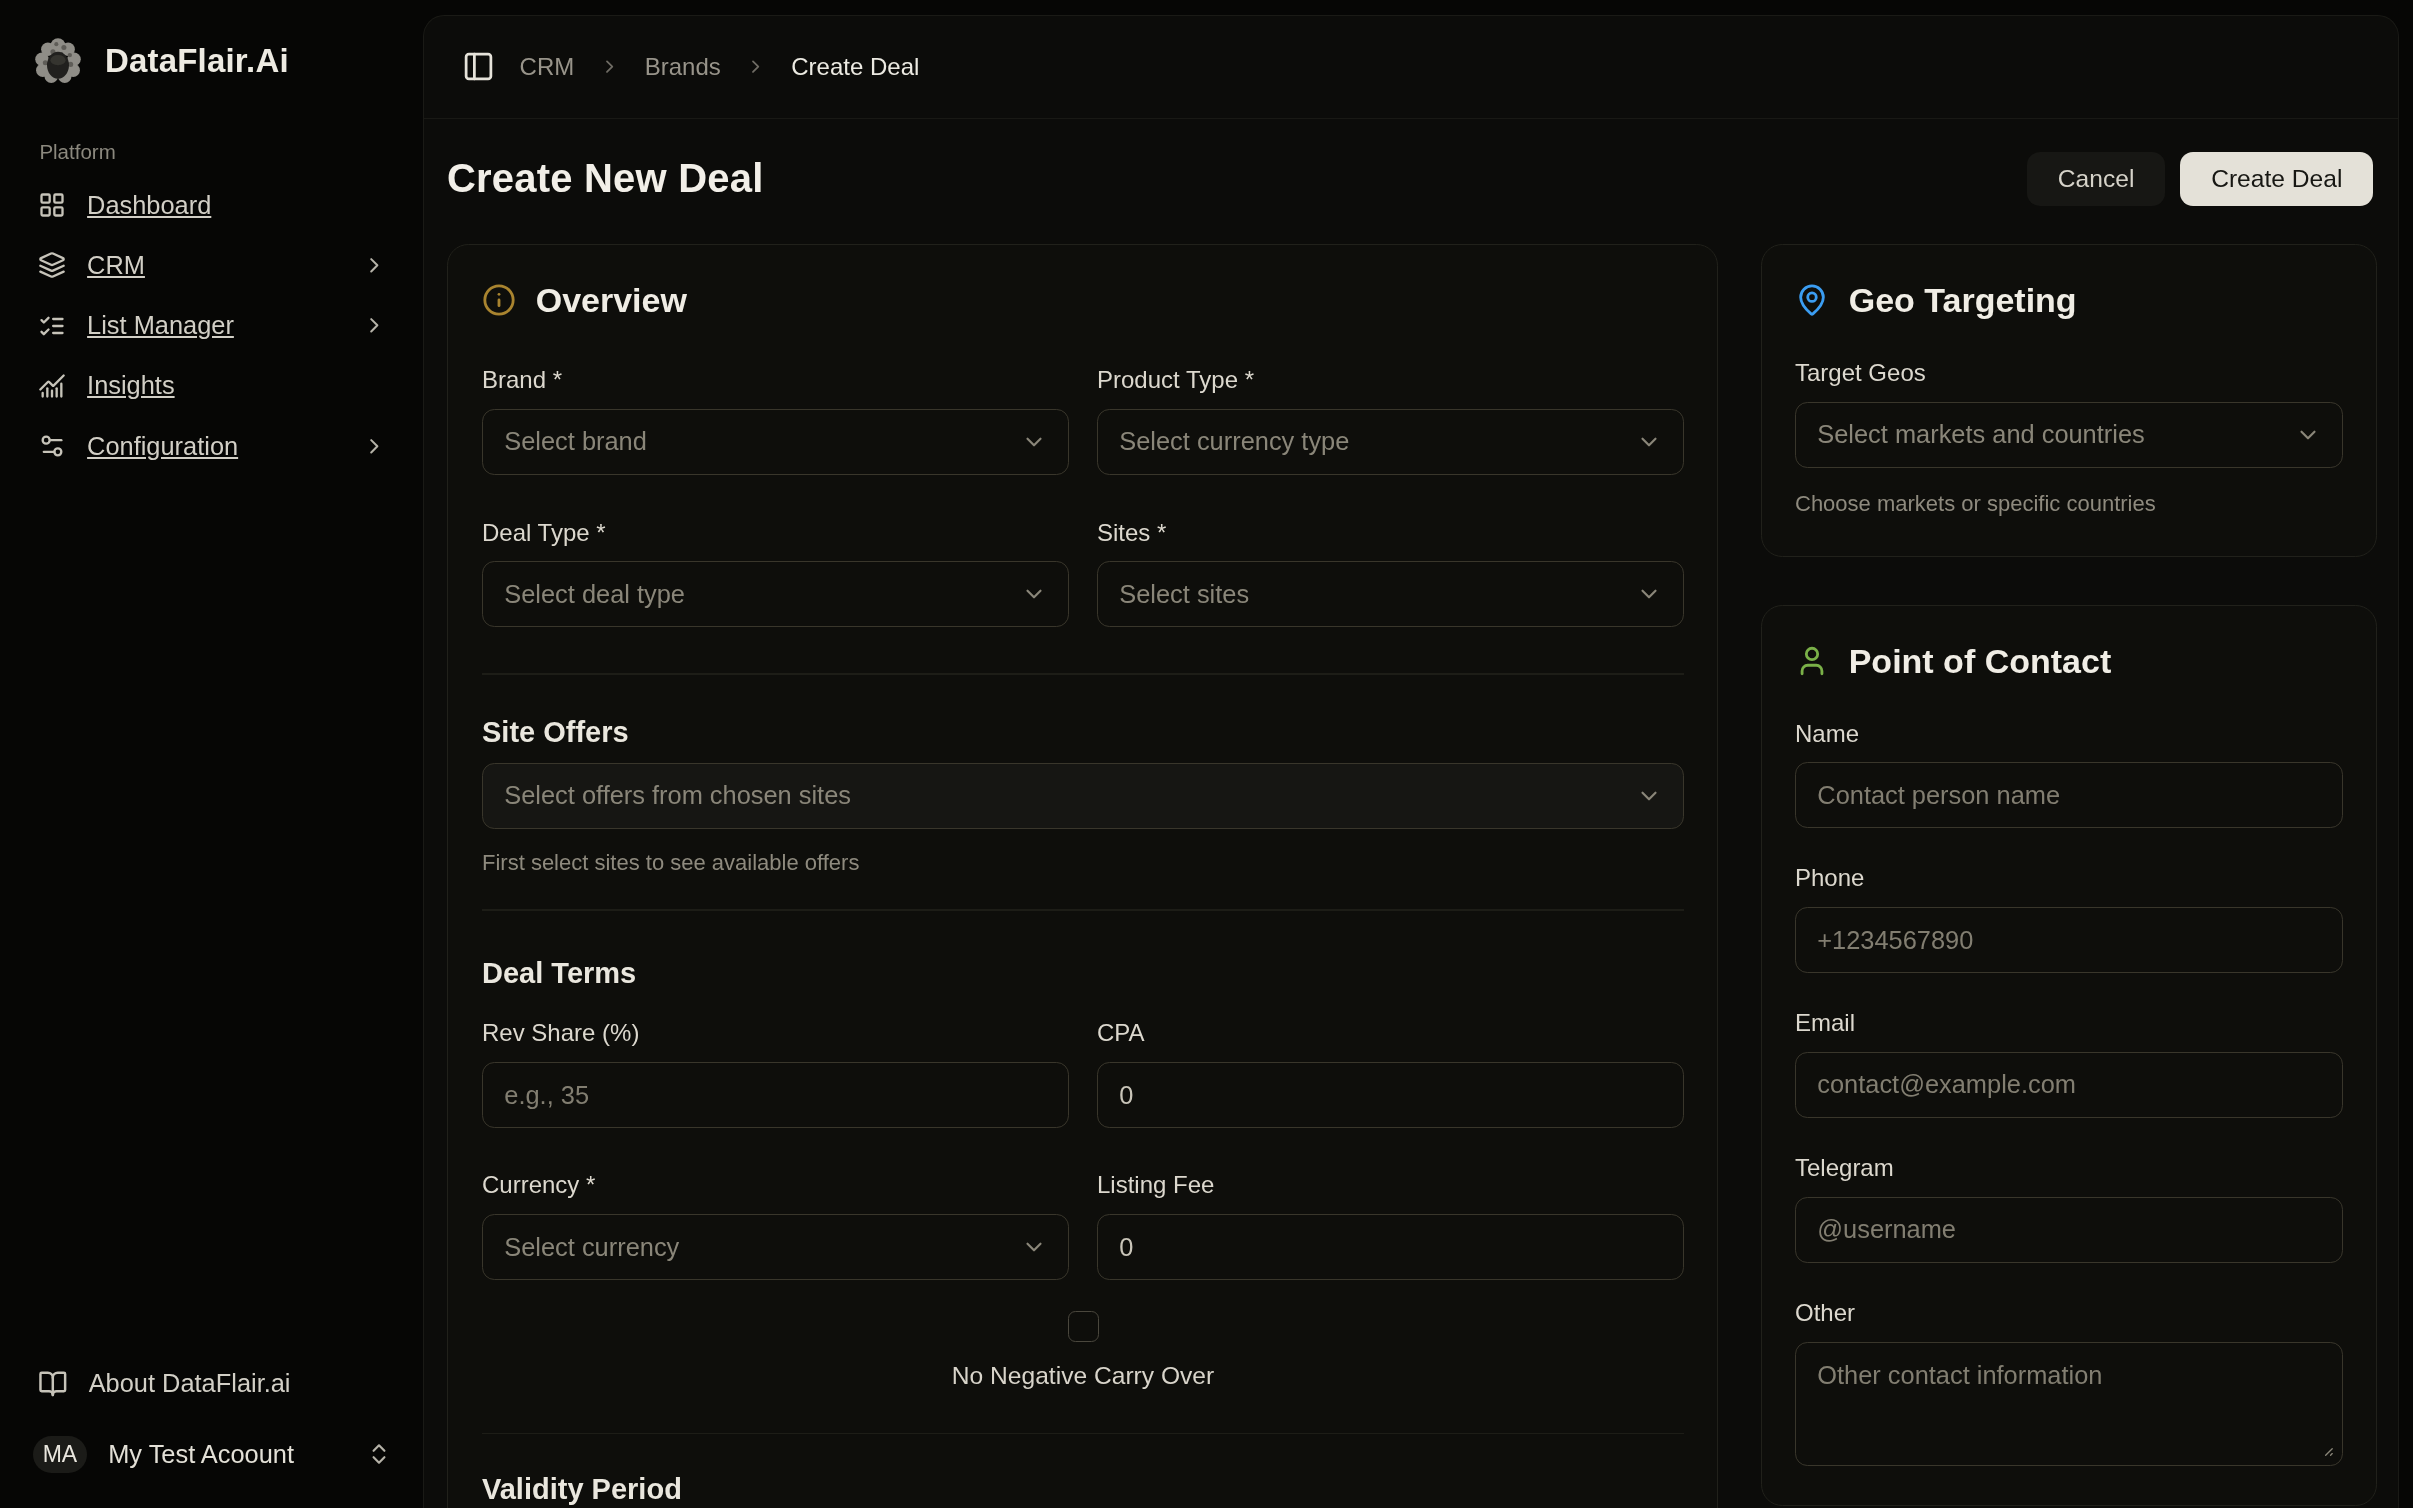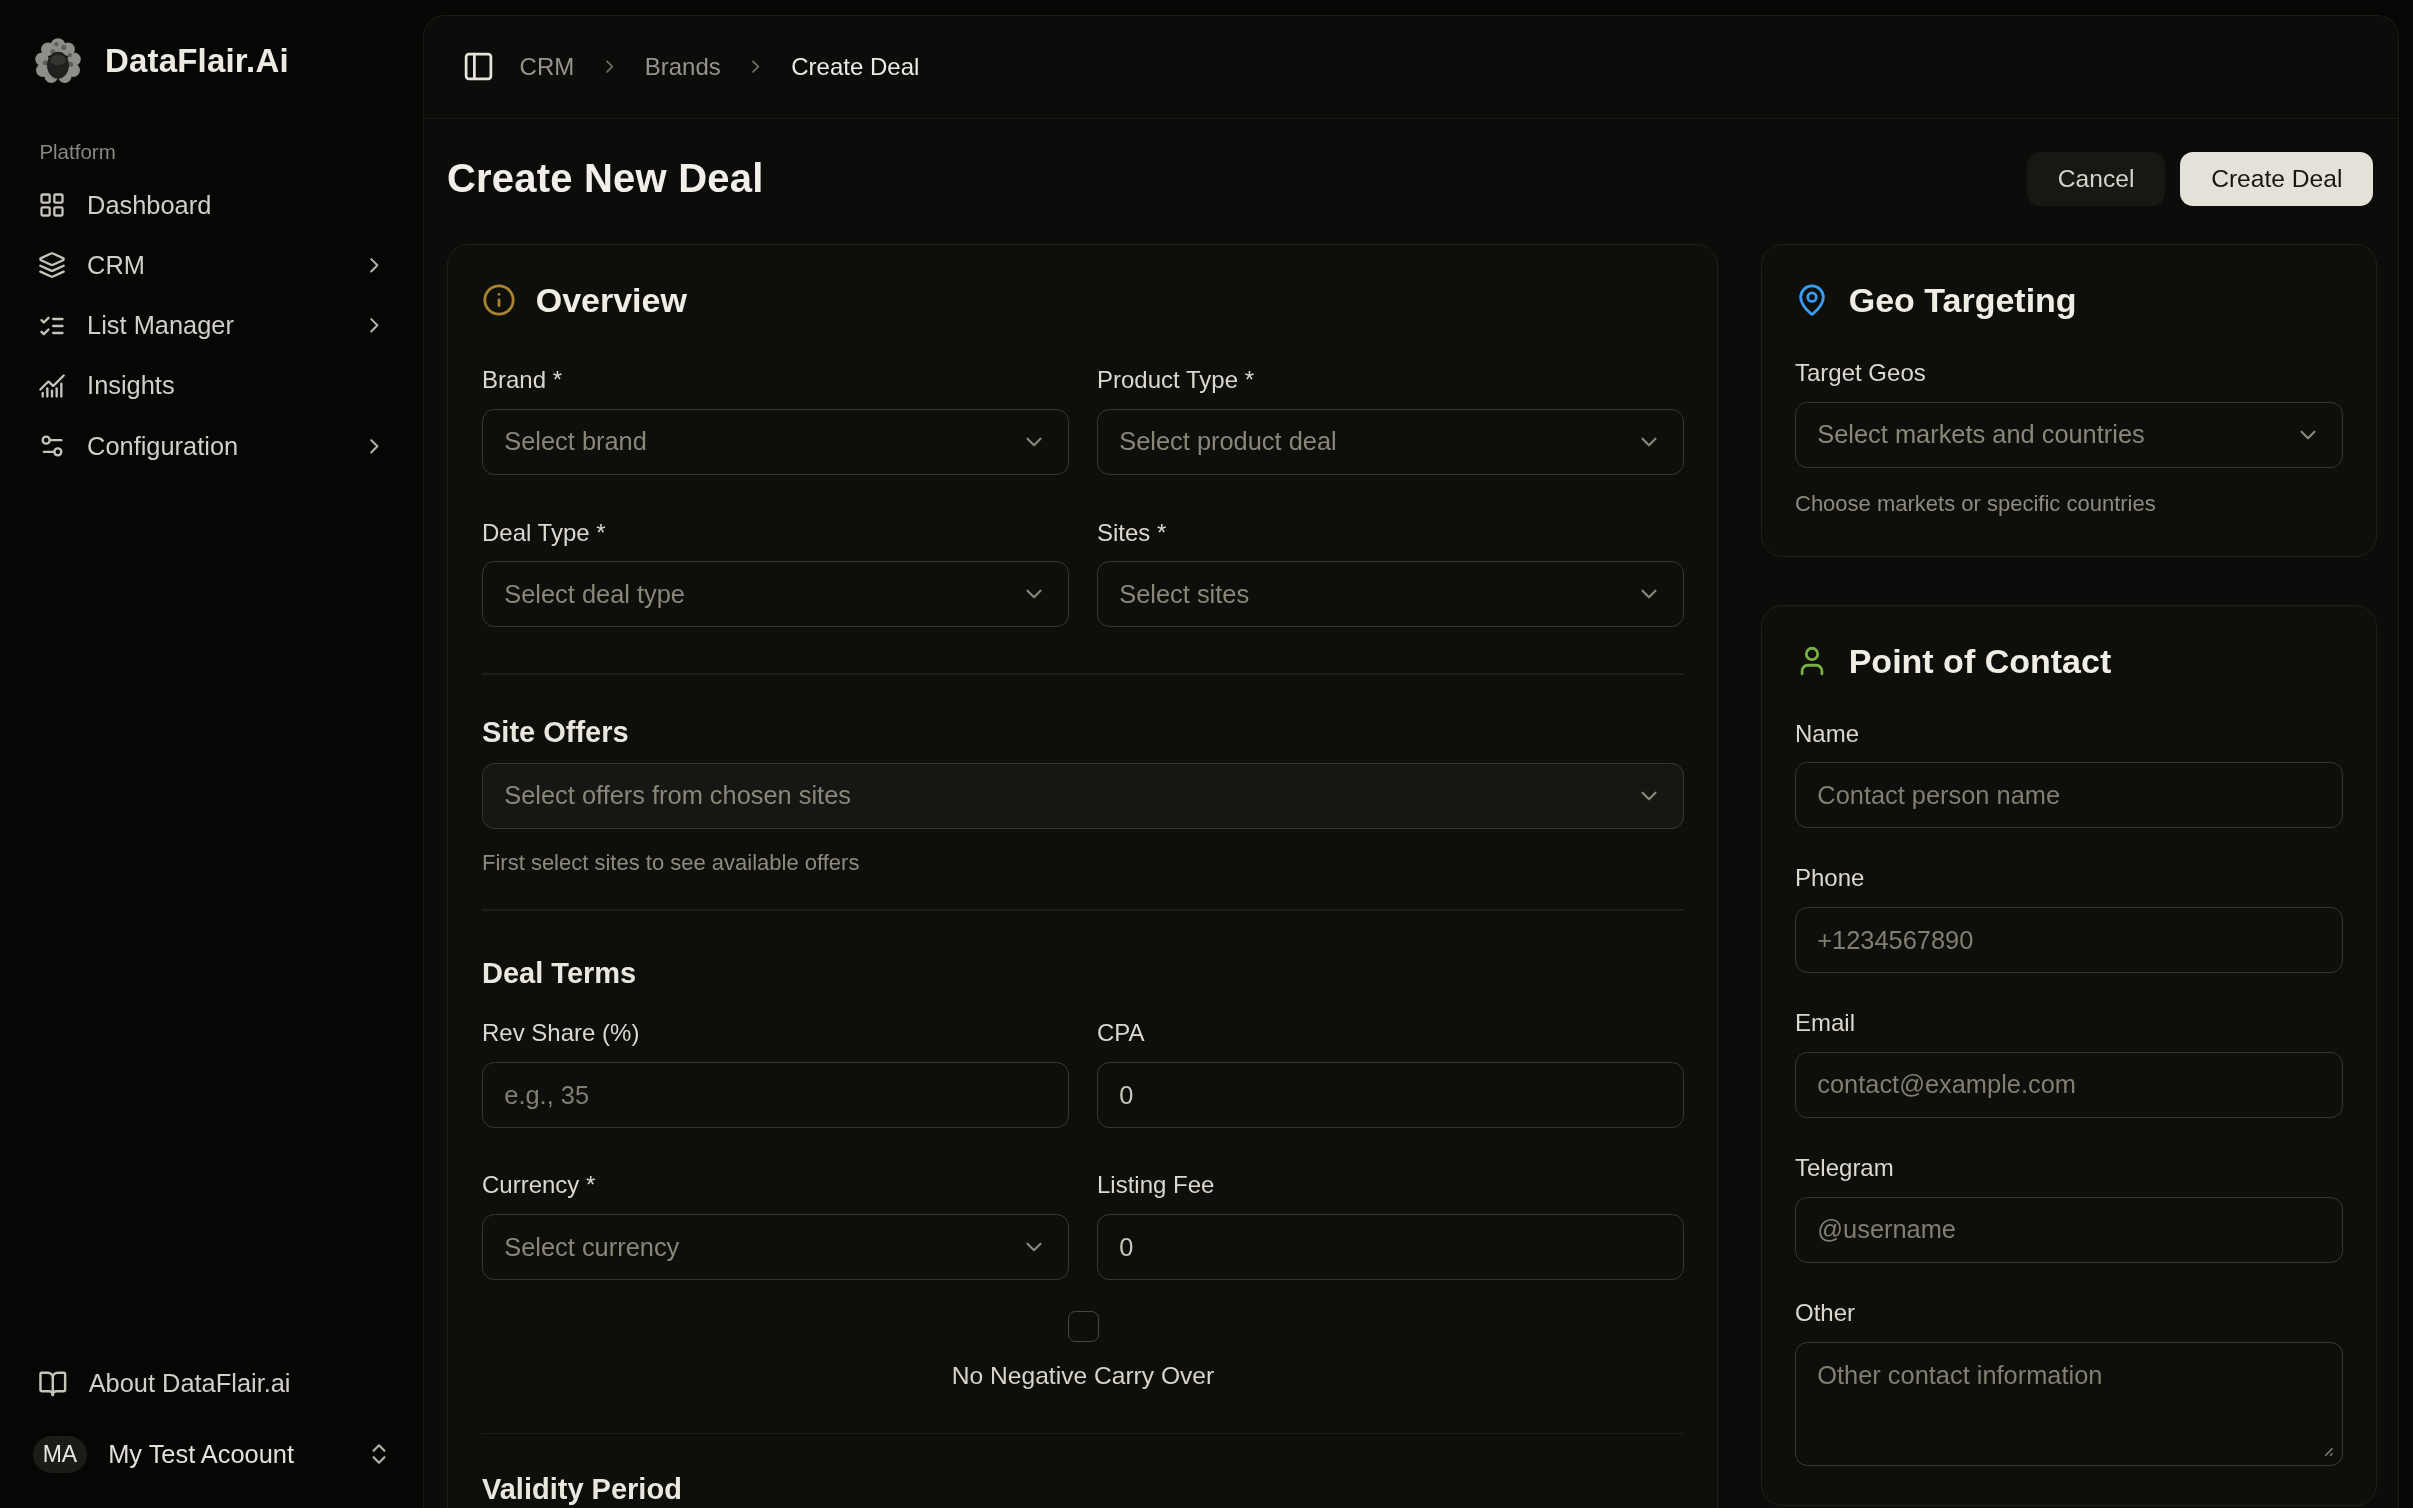--- a/index.html
+++ b/index.html
@@ -20,21 +20,21 @@
     color:#d2cfc6;
   }
   .logo-row { display:flex; align-items:center; gap:19.7px; padding:3.3px 8.2px; }
   .logo-mark { width:54px; height:54px; flex:none; }
   .logo-text { font-size:33px; font-weight:700; color:#edeae2; letter-spacing:0.2px; }
   .section-label { margin:48px 0 16.4px 16.4px; font-size:20.5px; color:#8b887e; }
   .nav { display:flex; flex-direction:column; gap:9.9px; }
   .nav-item {
     display:flex; align-items:center; gap:21.3px;
     padding:10.7px 14.8px; border-radius:11.5px; cursor:pointer;
-    font-size:25.4px; color:#d2cfc6;
+    font-size:25.4px; color:#d2cfc6;text-decoration:underline;
   }
   .nav-item svg.mi { width:28px; height:28px; color:#c6c3b9; flex:none; }
   .nav-chevron { margin-left:auto; width:24.6px; height:24.6px; color:#b5b2a8; flex:none; }
   .sidebar-footer { margin-top:auto; display:flex; flex-direction:column; gap:21.3px; }
   .about-row { display:flex; align-items:center; gap:21.3px; padding:8.2px 14.8px; font-size:25.4px; color:#d2cfc6; border-radius:11.5px; cursor:pointer; }
   .about-row svg { width:29.6px; height:29.6px; color:#c6c3b9; }
   .account-row { display:flex; align-items:center; gap:21.3px; padding:8.2px 9.9px; border-radius:13px; cursor:pointer; }
   .avatar {
     width:54px; height:37px; flex:none; border-radius:23px;
     background:#1b1b18; color:#e9e6de; font-size:23px;
@@ -284,21 +284,21 @@
               <div class="control">
                 <span>Select brand</span>
                 <svg class="chev" viewBox="0 0 24 24" fill="none" stroke="currentColor" stroke-width="2" stroke-linecap="round" stroke-linejoin="round">
                     <path d="m6 9 6 6 6-6"></path>
                   </svg>
               </div>
             </div>
             <div>
               <label class="field-label">Product Type *</label>
               <div class="control">
-                <span>Select product deal</span>
+                <span>Select currency type</span>
                 <svg class="chev" viewBox="0 0 24 24" fill="none" stroke="currentColor" stroke-width="2" stroke-linecap="round" stroke-linejoin="round">
                     <path d="m6 9 6 6 6-6"></path>
                   </svg>
               </div>
             </div>
           </div>
 
           <div class="form-grid mt54">
             <div>
               <label class="field-label">Deal Type *</label>

